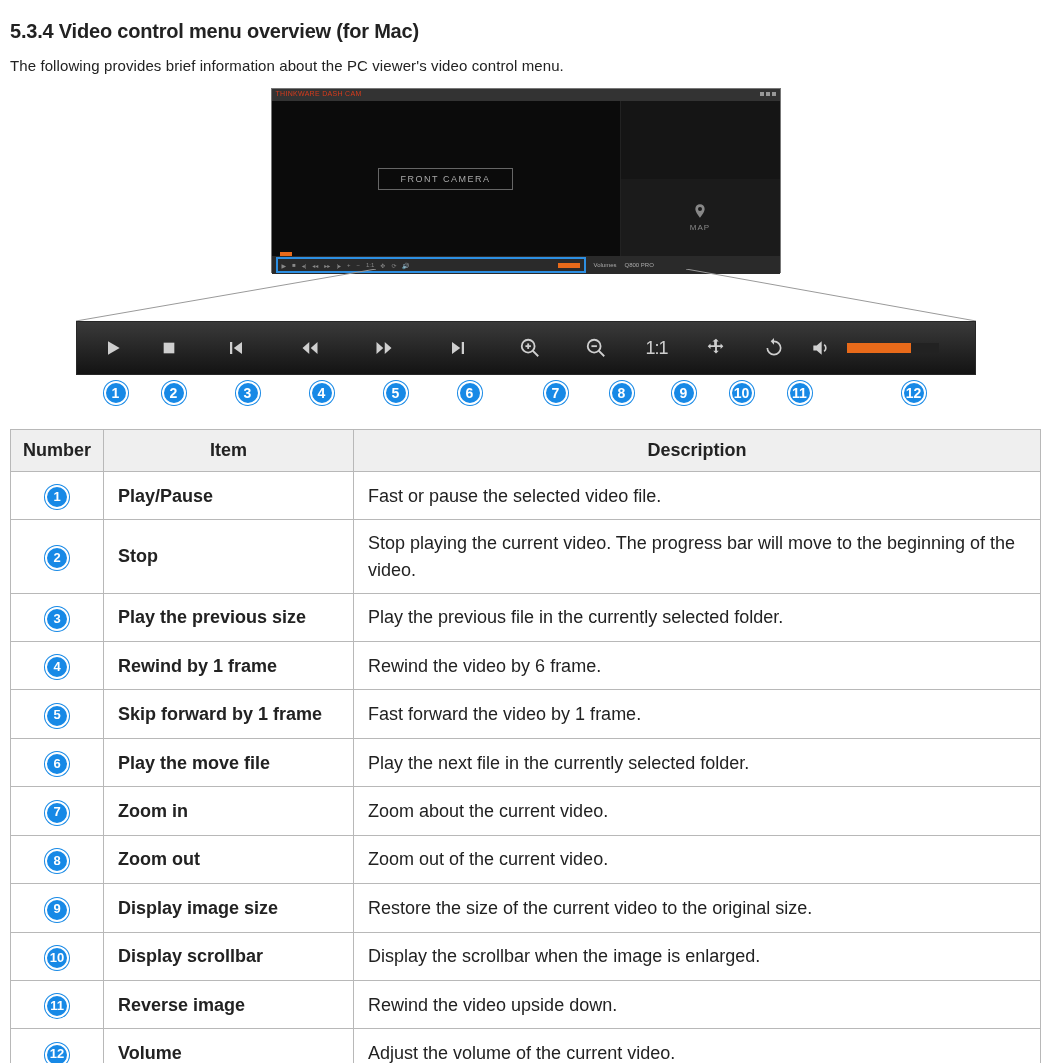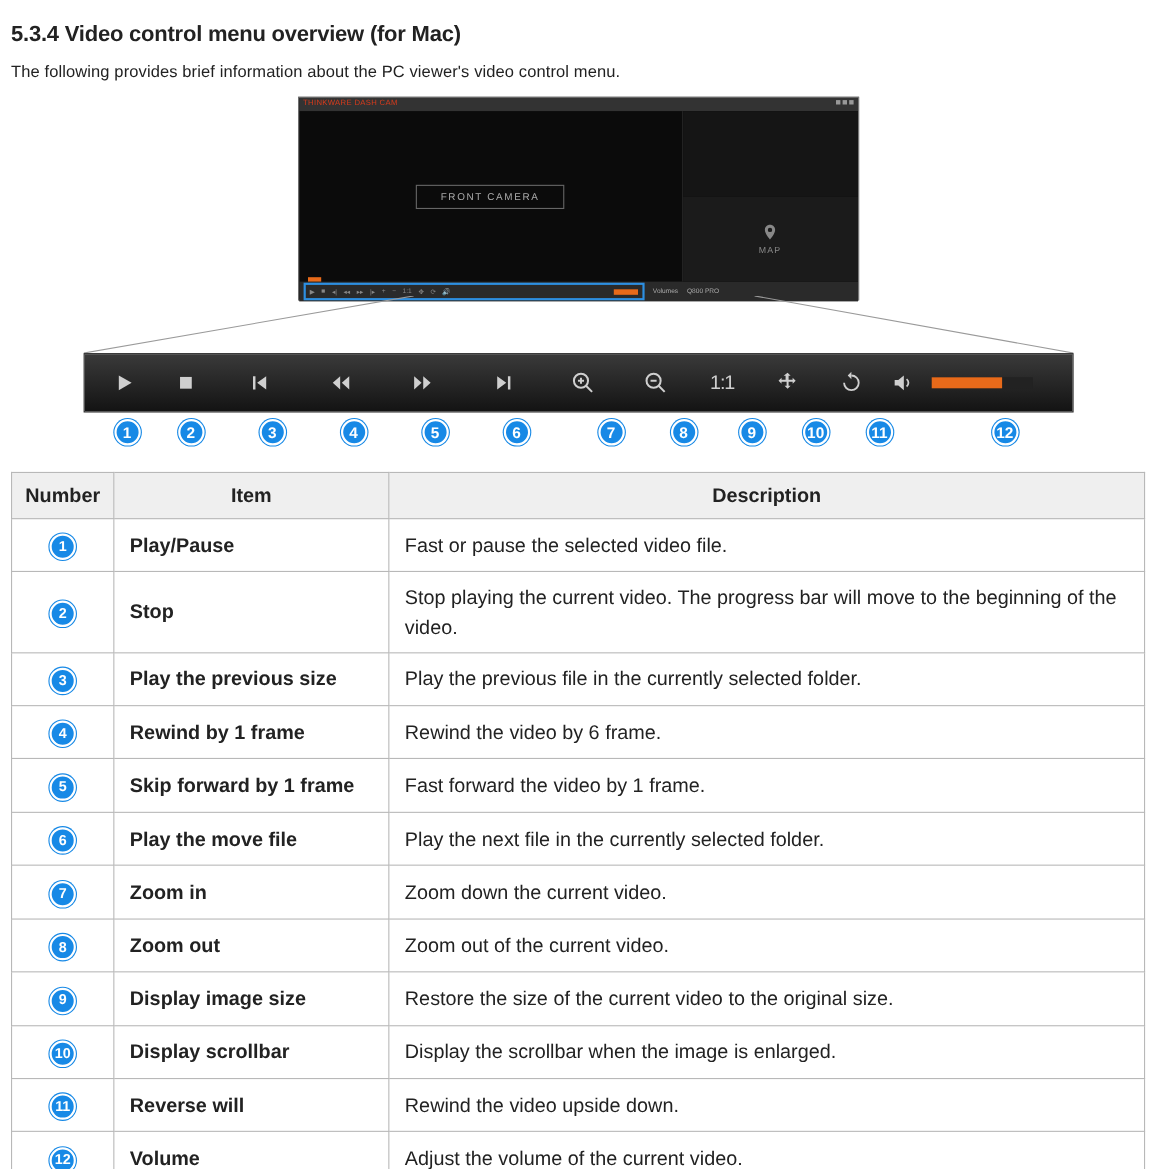--- a/index.html
+++ b/index.html
@@ -386,40 +386,40 @@
         <td>Fast forward the video by 1 frame.</td>
       </tr>
       <tr>
         <td class="num"><span class="badge-sm">6</span></td>
         <td class="item">Play the move file</td>
         <td>Play the next file in the currently selected folder.</td>
       </tr>
       <tr>
         <td class="num"><span class="badge-sm">7</span></td>
         <td class="item">Zoom in</td>
-        <td>Zoom down the current video.</td>
+        <td>Zoom about the current video.</td>
       </tr>
       <tr>
         <td class="num"><span class="badge-sm">8</span></td>
         <td class="item">Zoom out</td>
         <td>Zoom out of the current video.</td>
       </tr>
       <tr>
         <td class="num"><span class="badge-sm">9</span></td>
         <td class="item">Display image size</td>
         <td>Restore the size of the current video to the original size.</td>
       </tr>
       <tr>
         <td class="num"><span class="badge-sm">10</span></td>
         <td class="item">Display scrollbar</td>
         <td>Display the scrollbar when the image is enlarged.</td>
       </tr>
       <tr>
         <td class="num"><span class="badge-sm">11</span></td>
-        <td class="item">Reverse will</td>
+        <td class="item">Reverse image</td>
         <td>Rewind the video upside down.</td>
       </tr>
       <tr>
         <td class="num"><span class="badge-sm">12</span></td>
         <td class="item">Volume</td>
         <td>Adjust the volume of the current video.</td>
       </tr>
     </tbody>
 </table>
 

